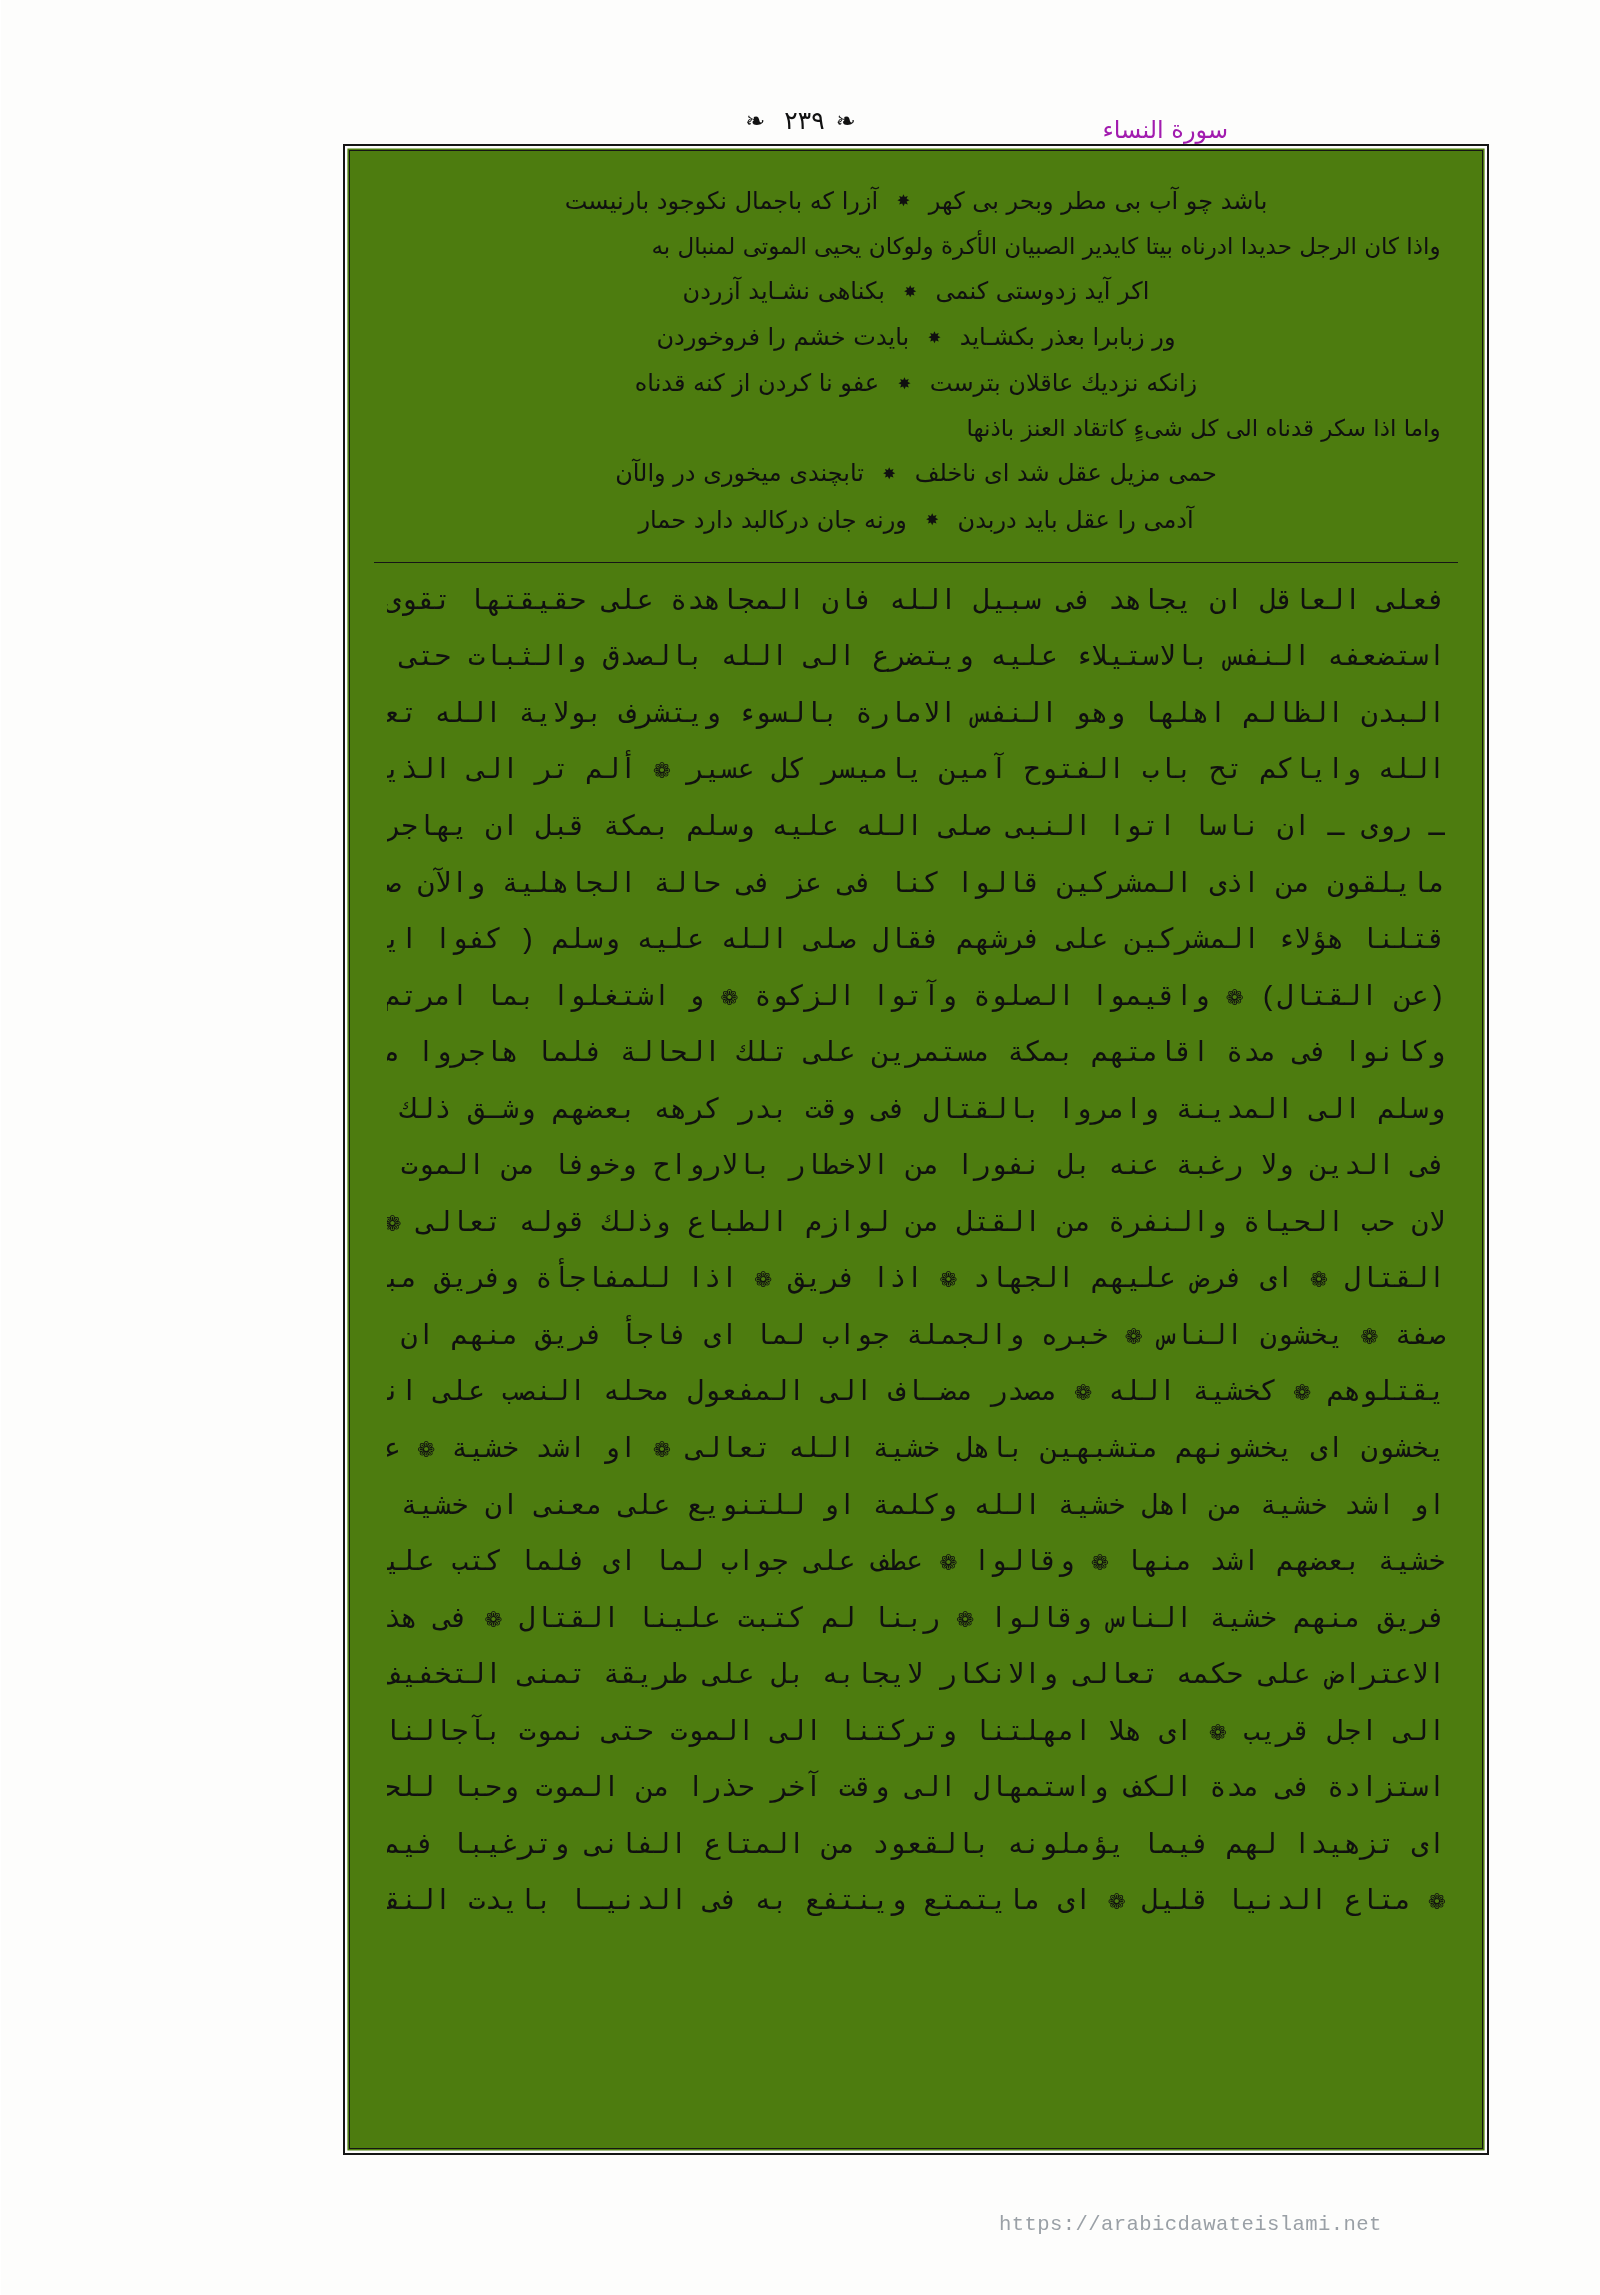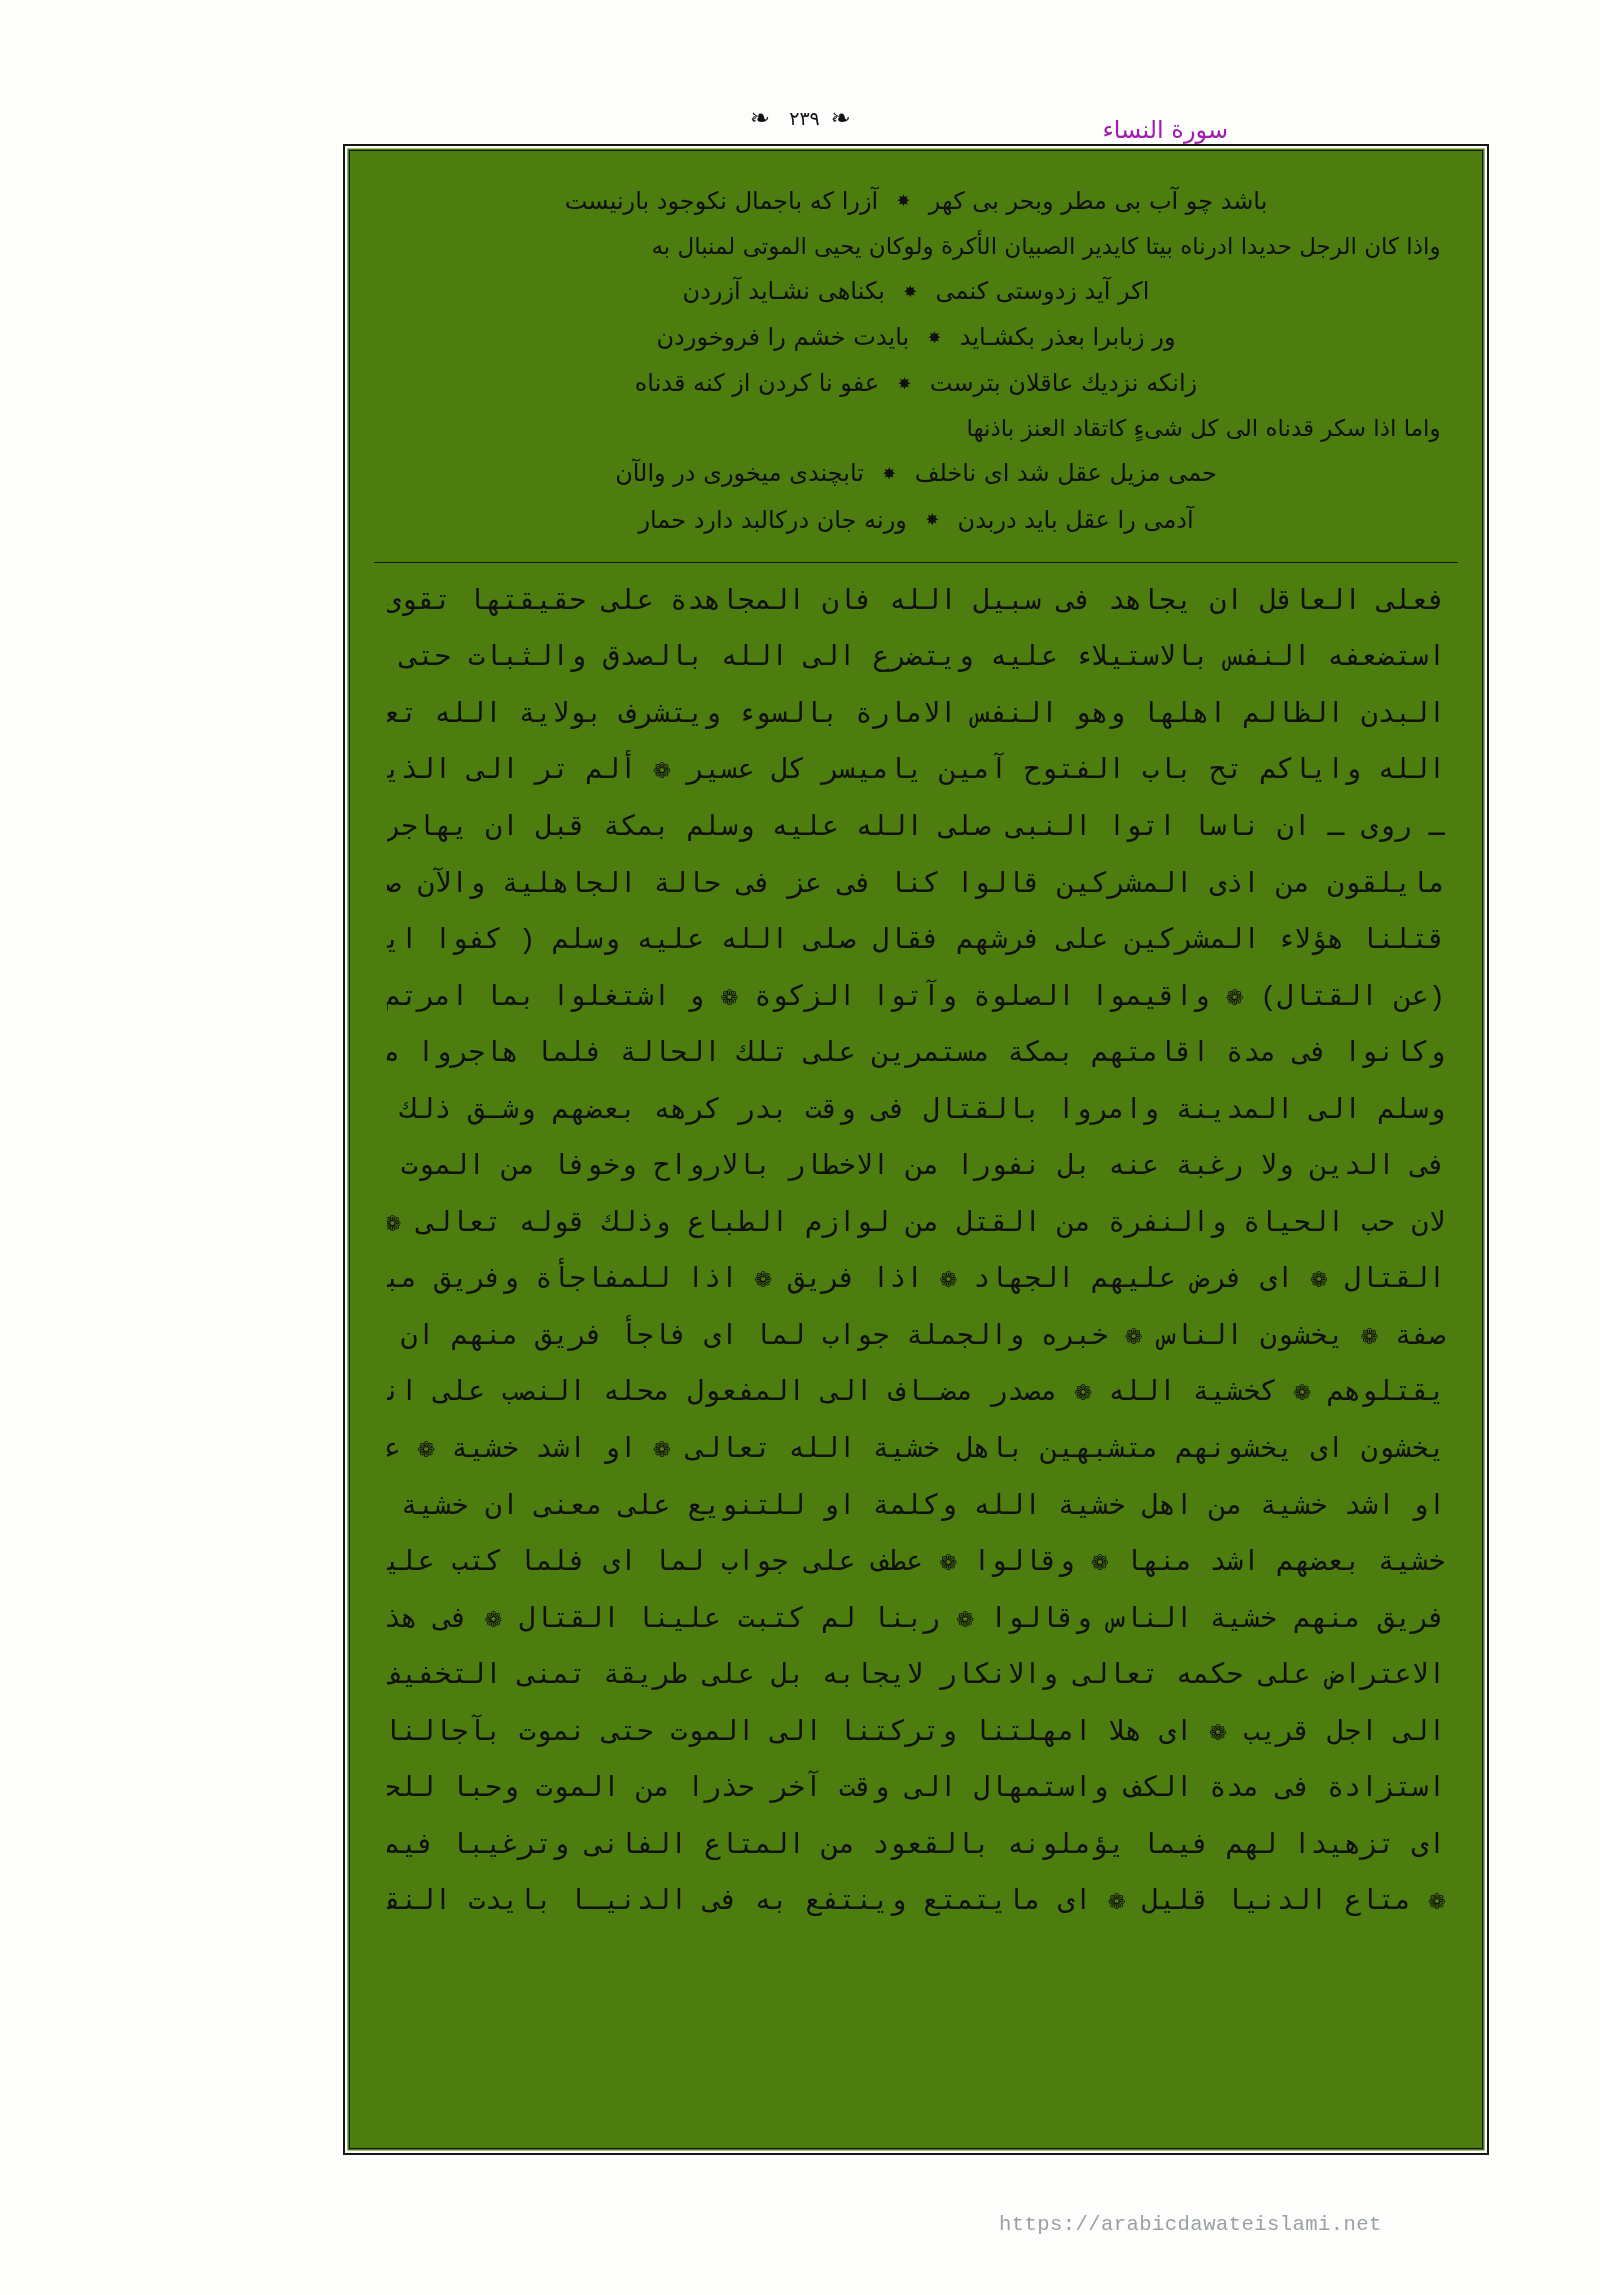--- a/index.html
+++ b/index.html
@@ -48,21 +48,21 @@
     justify-content: center;
     align-items: center;
     gap: 11px;
   }
   .orn {
     font-size: 24px;
     color: #111;
     line-height: 1;
   }
   .page-number {
-    font-size: 19px;
+    font-size: 25px;
     color: #111;
     letter-spacing: 1.6px;
     margin-left: 8px;
   }
 
   
   .frame {
     position: absolute;
     top: 144px;
     left: 343px;

